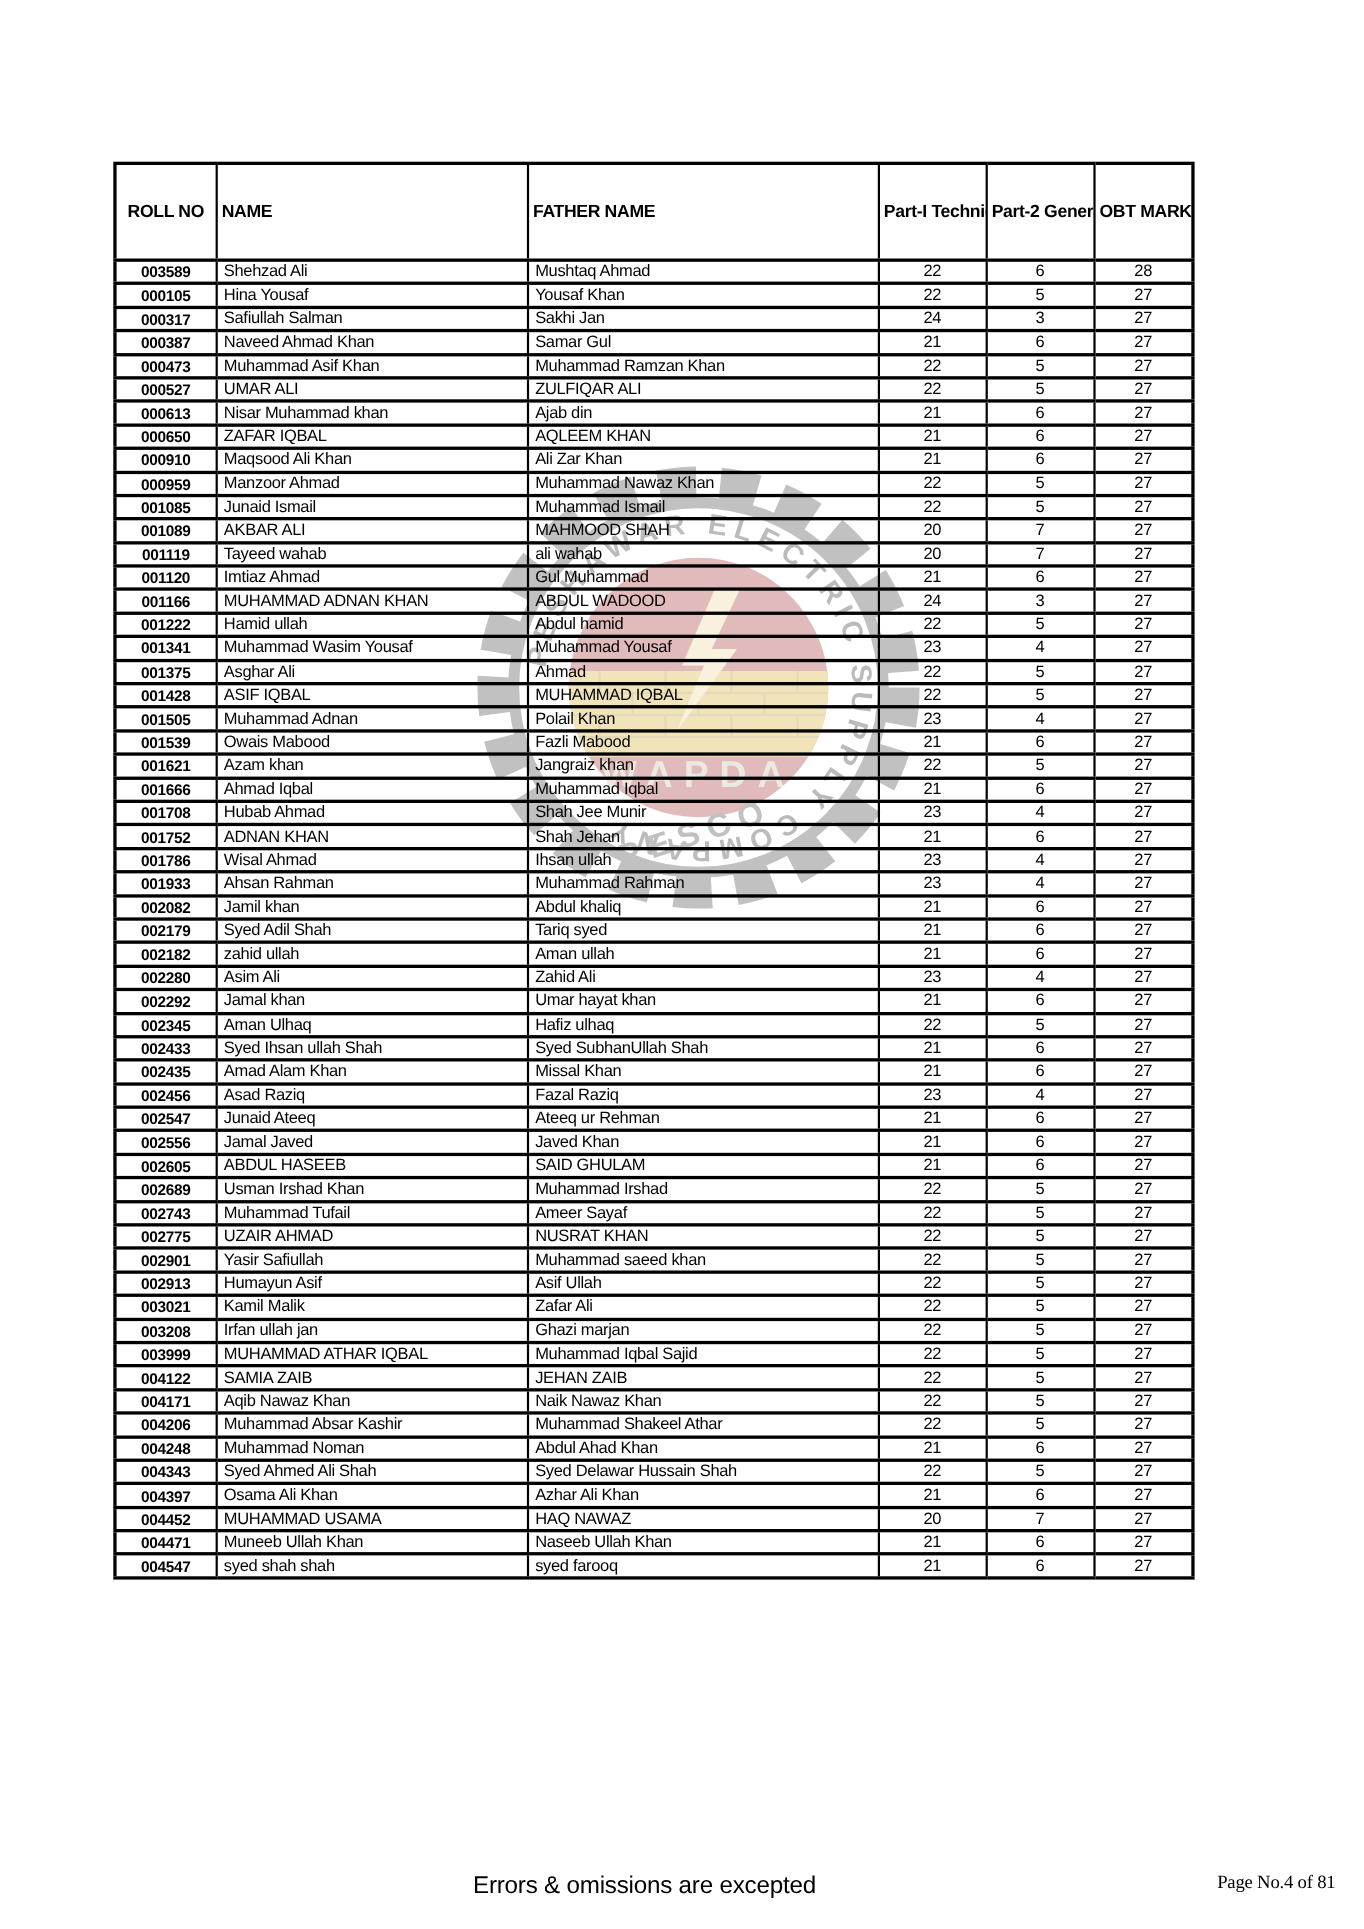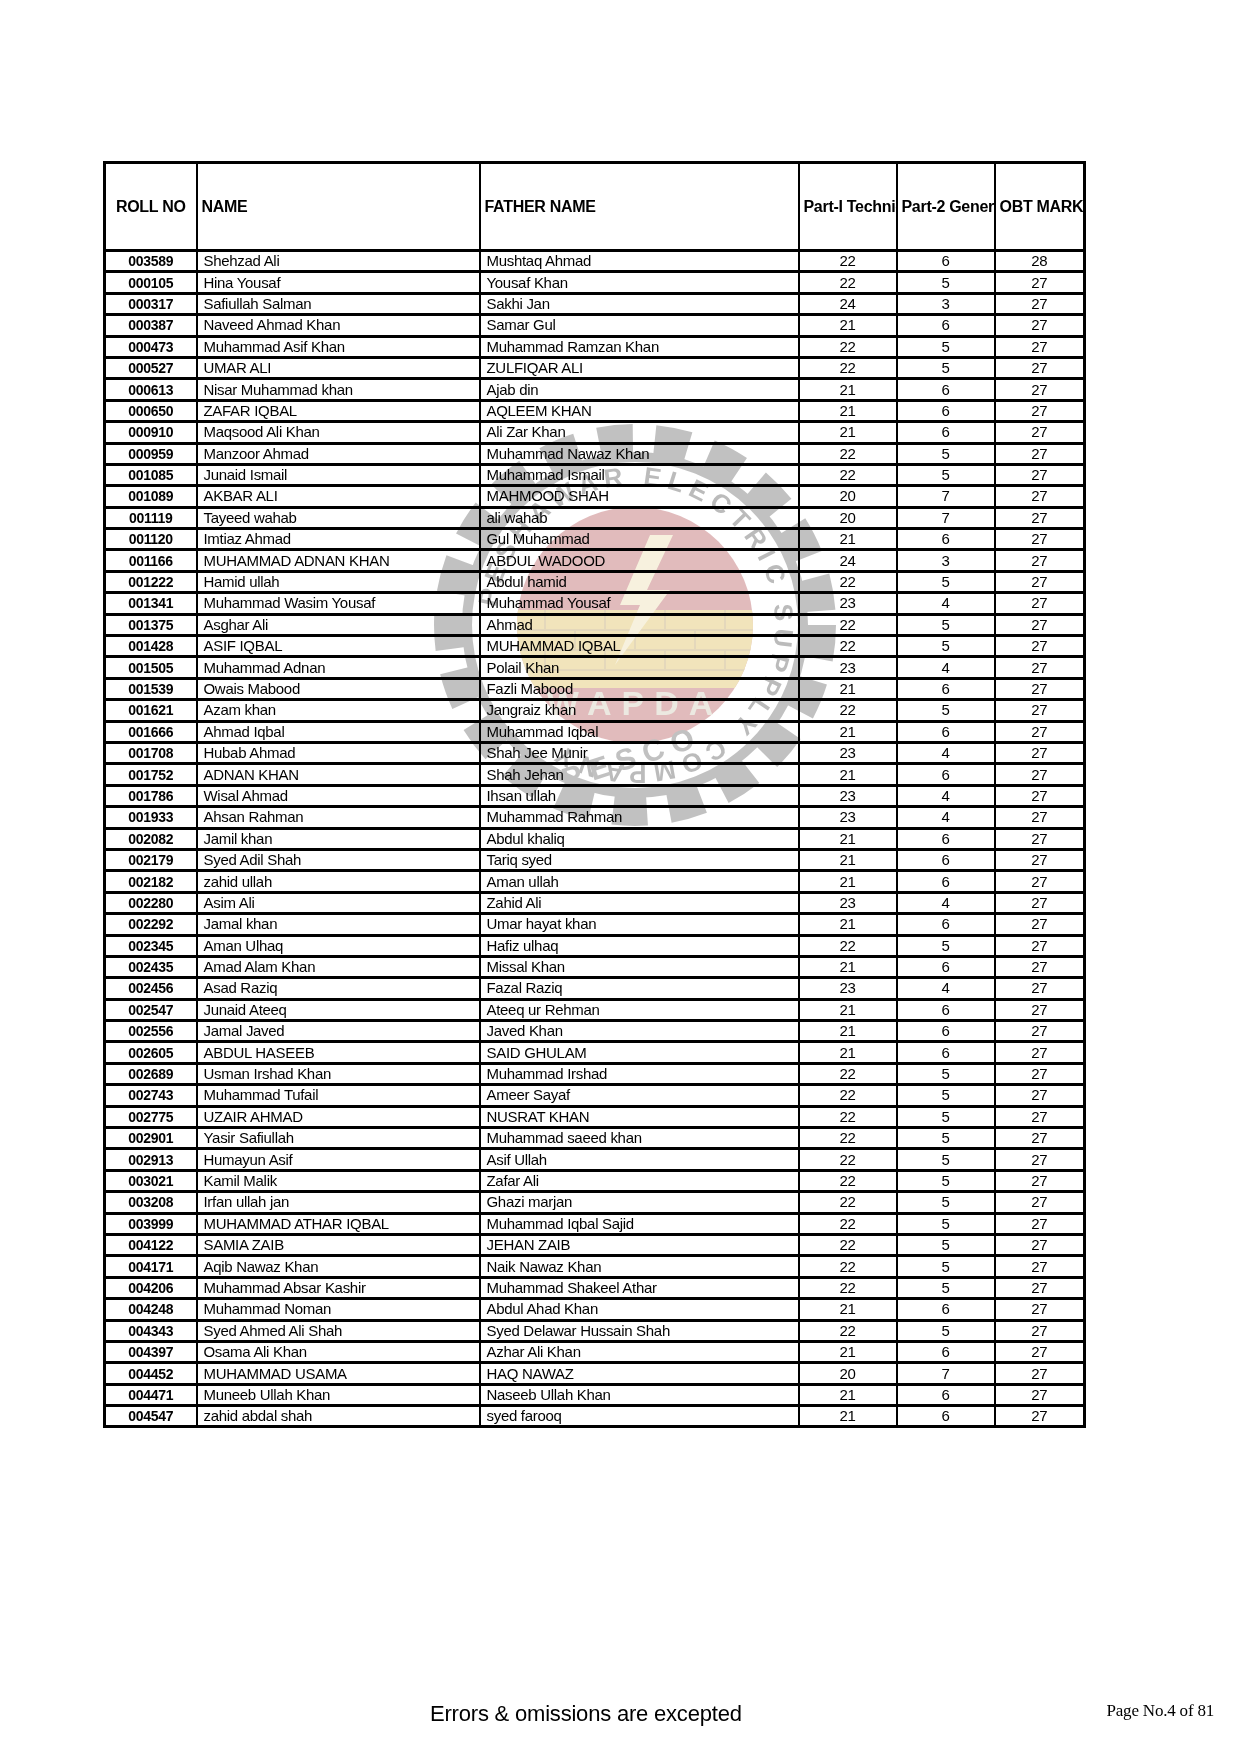--- a/index.html
+++ b/index.html
@@ -22,21 +22,20 @@
   }
   
   table.results{
     position:absolute;
     left:103px;top:147px;
     width:980px;
     border-collapse:collapse;
     table-layout:fixed;
     z-index:1;
     letter-spacing:-0.3px;
-    margin-top:14px;
   }
   table.results col.c-roll{width:92px;}
   table.results col.c-name{width:283px;}
   table.results col.c-father{width:319px;}
   table.results col.c-p1{width:98px;}
   table.results col.c-p2{width:98px;}
   table.results col.c-obt{width:90px;}
   table.results th, table.results td{
     border:2px solid #000;
     border-top-width:3px;
@@ -417,20 +416,28 @@
         </tr>
         <tr>
           <td class="roll">002345</td>
           <td class="name">Aman Ulhaq</td>
           <td class="father">Hafiz ulhaq</td>
           <td class="p1">22</td>
           <td class="p2">5</td>
           <td class="obt">27</td>
         </tr>
         <tr>
+          <td class="roll">002433</td>
+          <td class="name">Syed Ihsan ullah Shah</td>
+          <td class="father">Syed SubhanUllah Shah</td>
+          <td class="p1">21</td>
+          <td class="p2">6</td>
+          <td class="obt">27</td>
+        </tr>
+        <tr>
           <td class="roll">002435</td>
           <td class="name">Amad Alam Khan</td>
           <td class="father">Missal Khan</td>
           <td class="p1">21</td>
           <td class="p2">6</td>
           <td class="obt">27</td>
         </tr>
         <tr>
           <td class="roll">002456</td>
           <td class="name">Asad Raziq</td>
@@ -586,21 +593,21 @@
         <tr>
           <td class="roll">004471</td>
           <td class="name">Muneeb Ullah Khan</td>
           <td class="father">Naseeb Ullah Khan</td>
           <td class="p1">21</td>
           <td class="p2">6</td>
           <td class="obt">27</td>
         </tr>
         <tr>
           <td class="roll">004547</td>
-          <td class="name">zahid abdal shah</td>
+          <td class="name">syed shah shah</td>
           <td class="father">syed farooq</td>
           <td class="p1">21</td>
           <td class="p2">6</td>
           <td class="obt">27</td>
         </tr>
       </tbody>
   </table>
 
   <div class="footer-note">Errors &amp; omissions are excepted</div>
   <div class="page-indicator">Page No.4 of 81</div>

